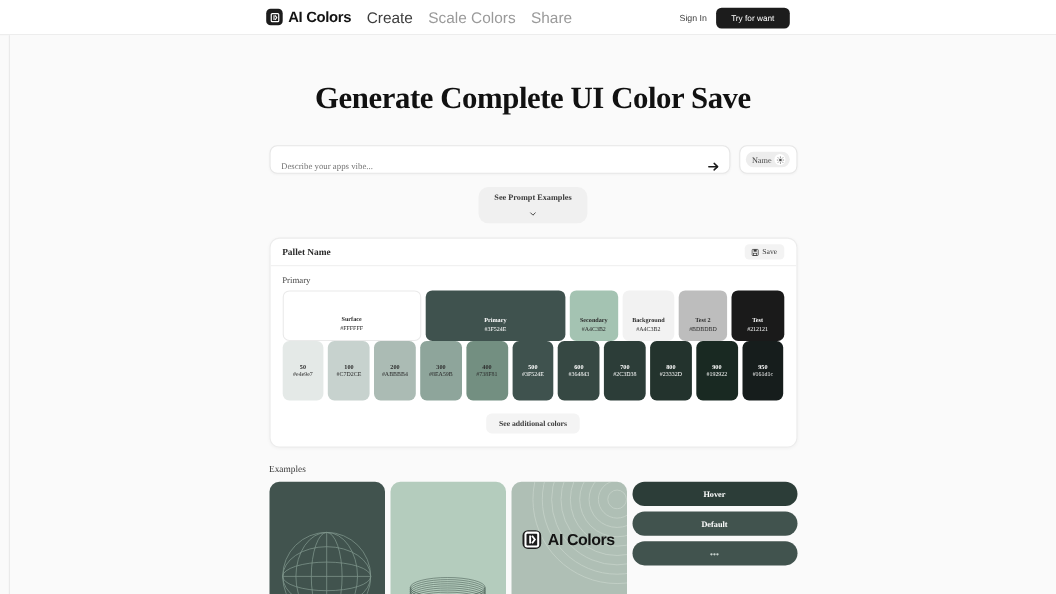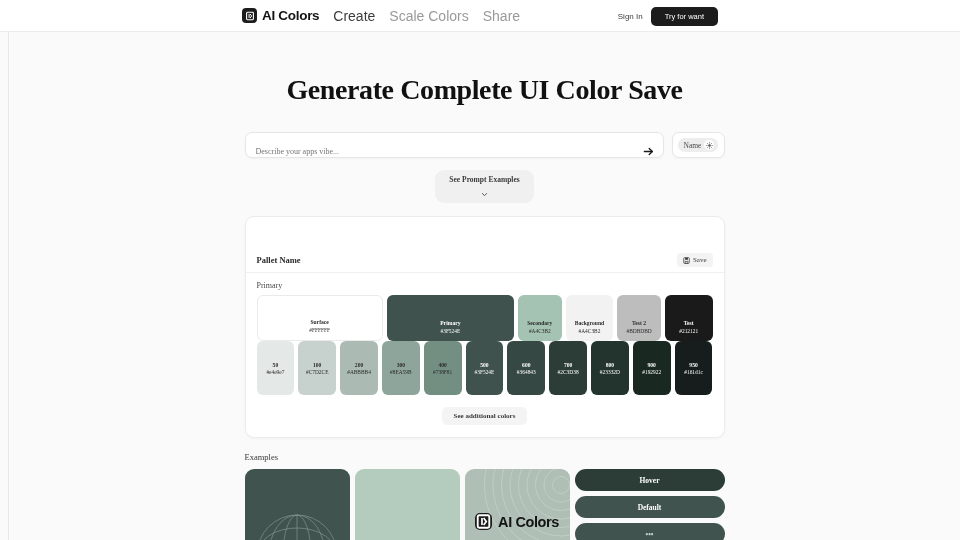--- a/index.html
+++ b/index.html
@@ -138,21 +138,20 @@
     border: 1px solid #ececec;
     border-radius: 9px;
     box-shadow: 0 1px 3px rgba(0,0,0,.035);
     padding: 0 0 12px;
   }
   .card-head {
     height: 25px;
     display: flex; align-items: center; justify-content: space-between;
     padding: 0 11px;
     border-bottom: 1px solid #f0f0f0;
-    margin-top: 31px;
   }
   .card-title {
     font-family: "Liberation Serif", serif;
     font-size: 8.5px; font-weight: 700; color: #2a2a2a;
   }
   .save-btn {
     display: flex; align-items: center; gap: 3px;
     background: #f3f3f3; border: none; border-radius: 4px;
     padding: 3px 6px; cursor: pointer;
     font-family: "Liberation Serif", serif;

